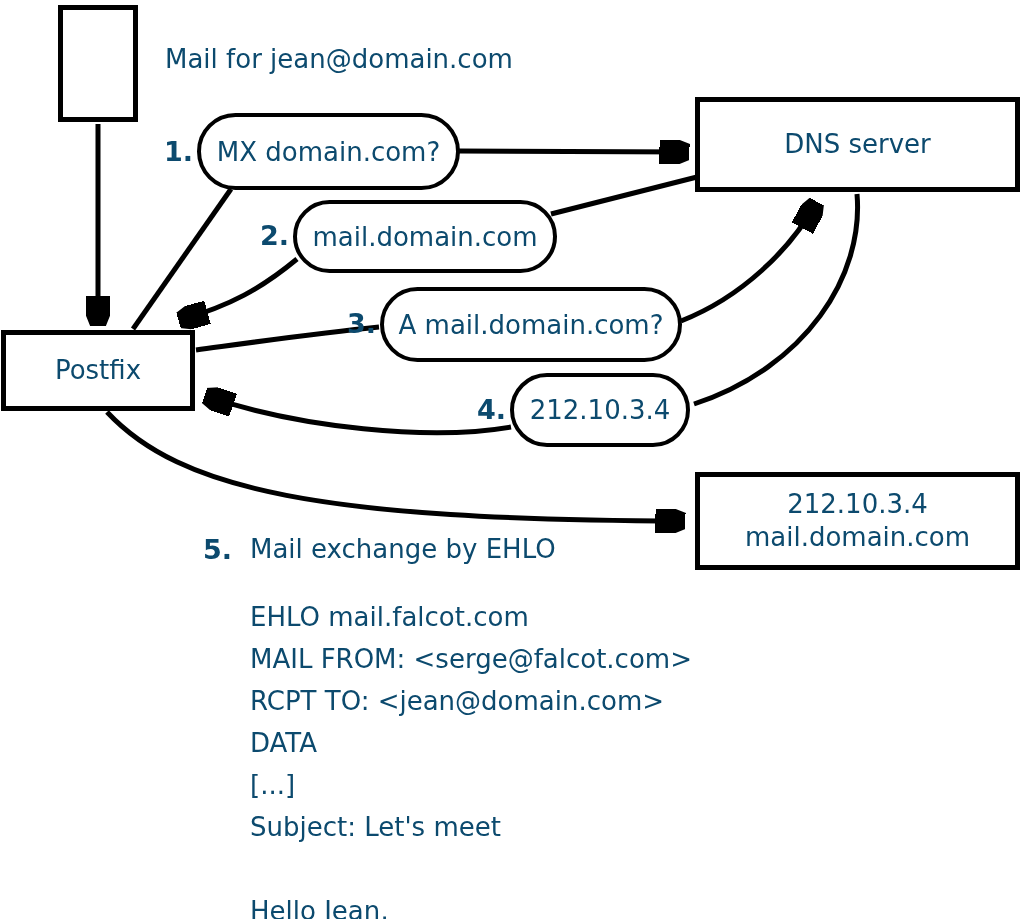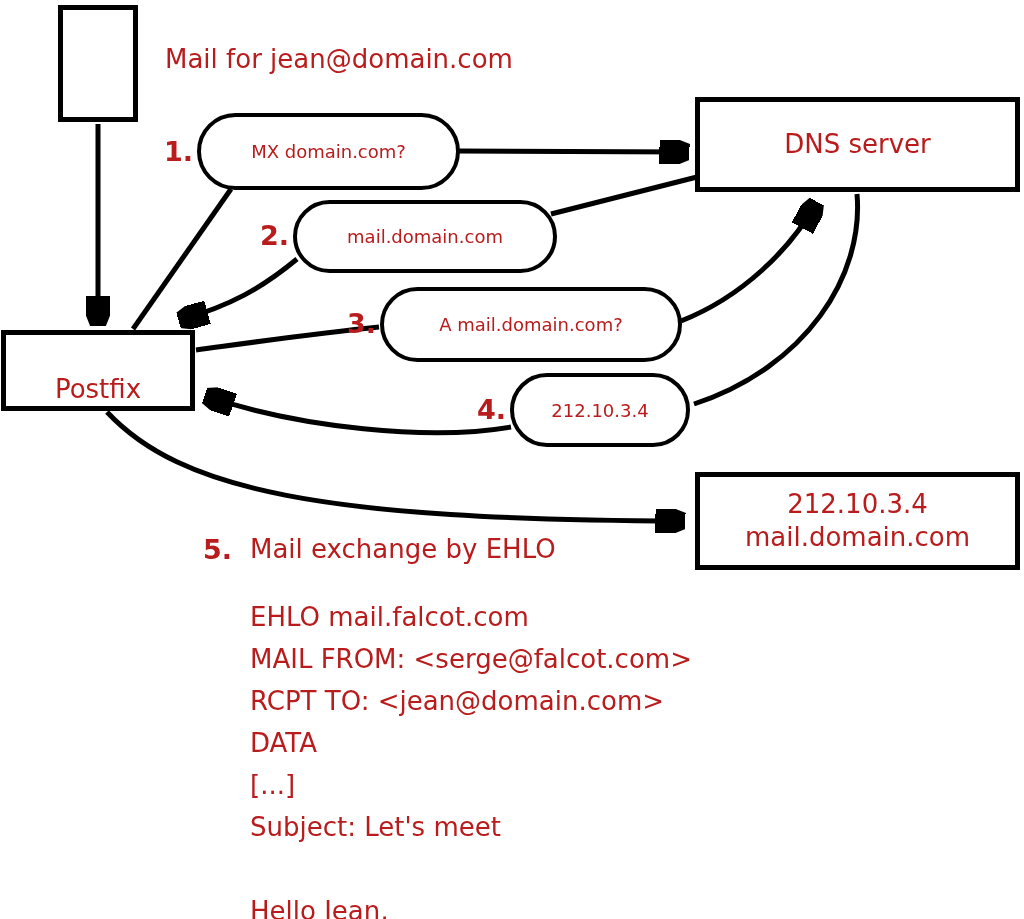--- a/index.html
+++ b/index.html
@@ -1,21 +1,21 @@
 <!DOCTYPE html>
 <html><head>
 <meta charset="utf-8">
 <style>
   html, body { margin: 0; padding: 0; background: #ffffff; }
   .canvas {
     position: relative;
     width: 1024px;
     height: 919px;
     background: #ffffff;
-    color: #b91c1c;
+    color: #0c4a6e;
     font-family: "DejaVu Sans", sans-serif;
     overflow: hidden;
   }
   .arrows { position: absolute; left: 0; top: 0; width: 1024px; height: 919px; }
   .arrows path { stroke: #000000; stroke-width: 5; fill: none; }
   .node {
     position: absolute;
     box-sizing: border-box;
     border: 5px solid #000000;
     background: #ffffff;
@@ -29,21 +29,21 @@
   }
   .pill {
     position: absolute;
     box-sizing: border-box;
     border: 4.5px solid #000000;
     border-radius: 40px;
     background: #ffffff;
     display: flex;
     align-items: center;
     justify-content: center;
-    font-size: 18px;
+    font-size: 26px;
     white-space: nowrap;
   }
   .num {
     position: absolute;
     width: 40px;
     text-align: right;
     font-size: 27px;
     font-weight: bold;
     white-space: nowrap;
   }
@@ -81,21 +81,21 @@
     <path d="M 681 321 C 742 297, 791 249, 816 203" marker-end="url(#ah)"></path>
     <path d="M 857 194 C 864 276, 806 367, 694 404"></path>
     <path d="M 511 427 C 430 441, 300 428, 206 396" marker-end="url(#ah)"></path>
     <path d="M 107 412 C 180 490, 320 520, 684 521" marker-end="url(#ah)"></path>
   </svg>
 
   <div class="node" style="left:58px; top:5px; width:80px; height:117px;"></div>
 
   <div class="freelabel" style="left:165px; top:44px;">Mail for jean@domain.com</div>
 
-  <div class="node" style="left:1px; top:330px; width:194px; height:81px;justify-content:flex-end;">
+  <div class="node" style="left:1px; top:330px; width:194px; height:81px;">
     <span>Postfix</span>
   </div>
 
   <div class="node" style="left:695px; top:97px; width:325px; height:95px;text-align:right;">
     <span>DNS server</span>
   </div>
 
   <div class="node" style="left:695px; top:472px; width:325px; height:98px;">
     <span>212.10.3.4</span>
     <span>mail.domain.com</span>

